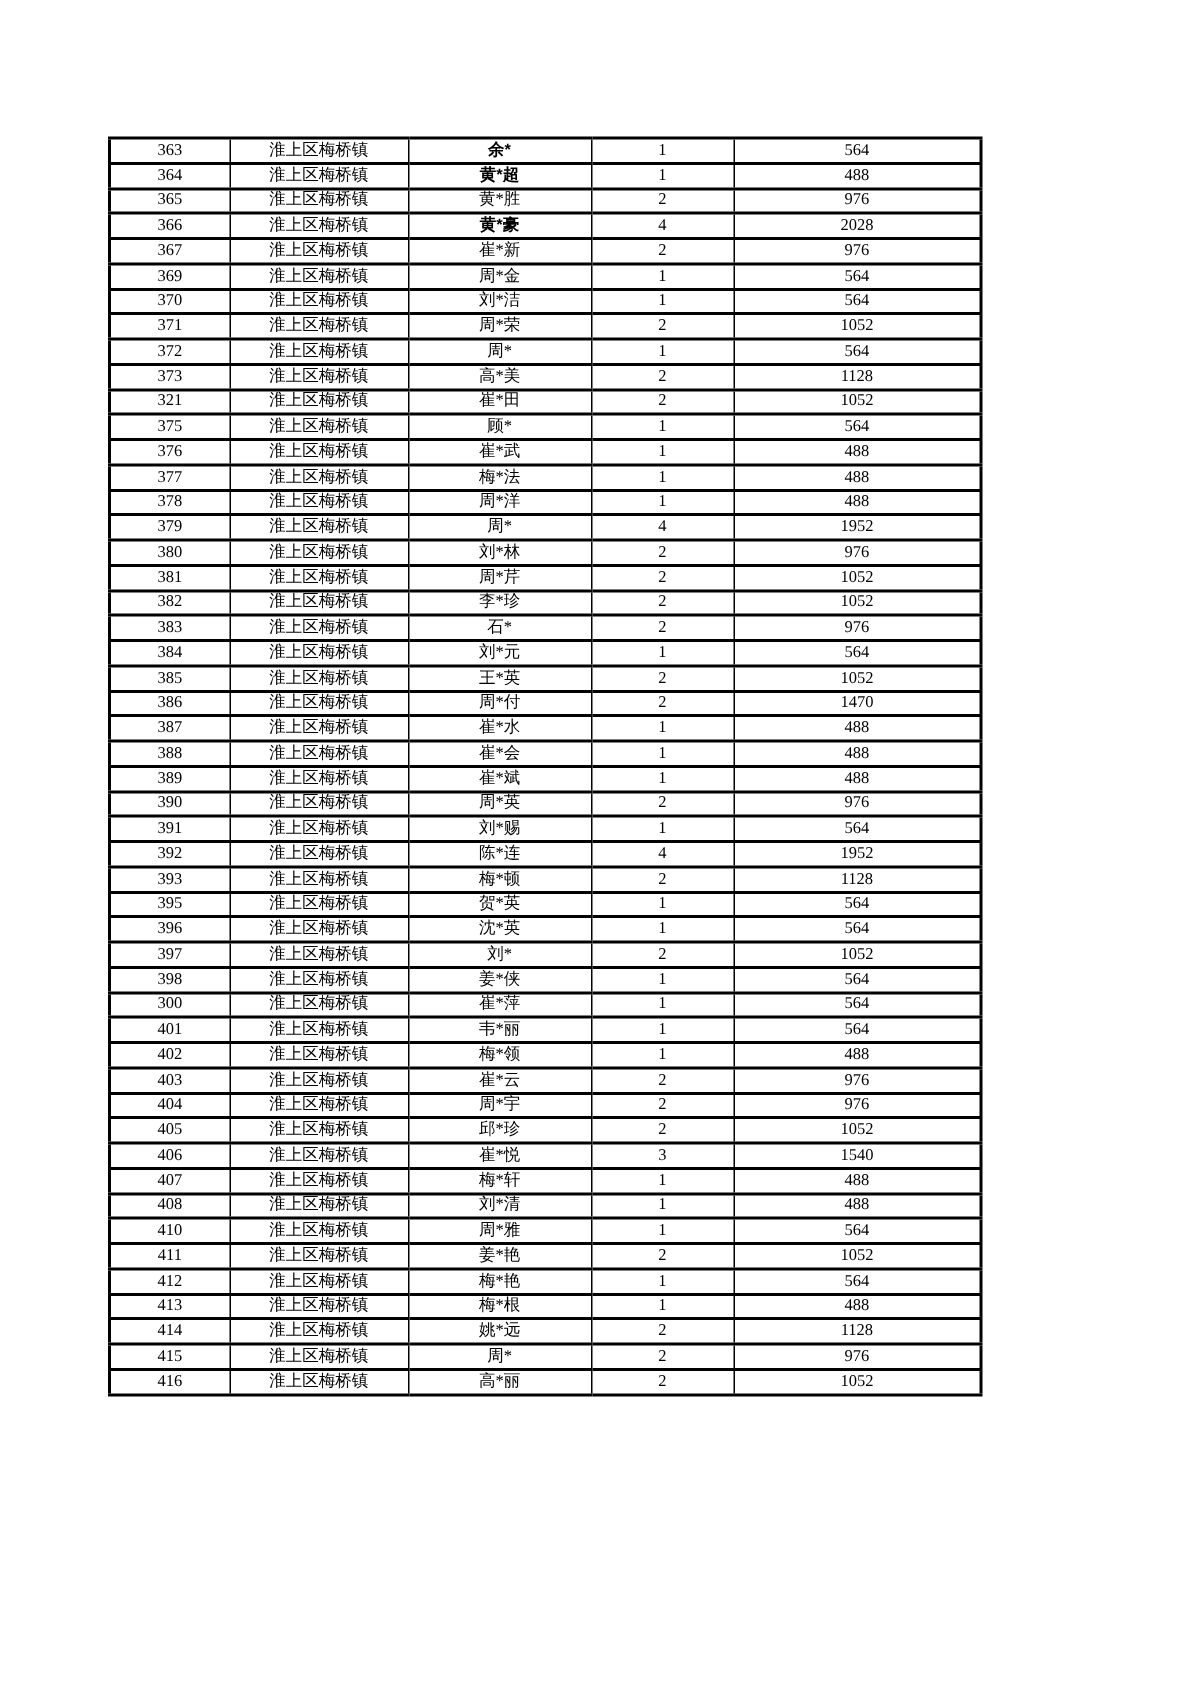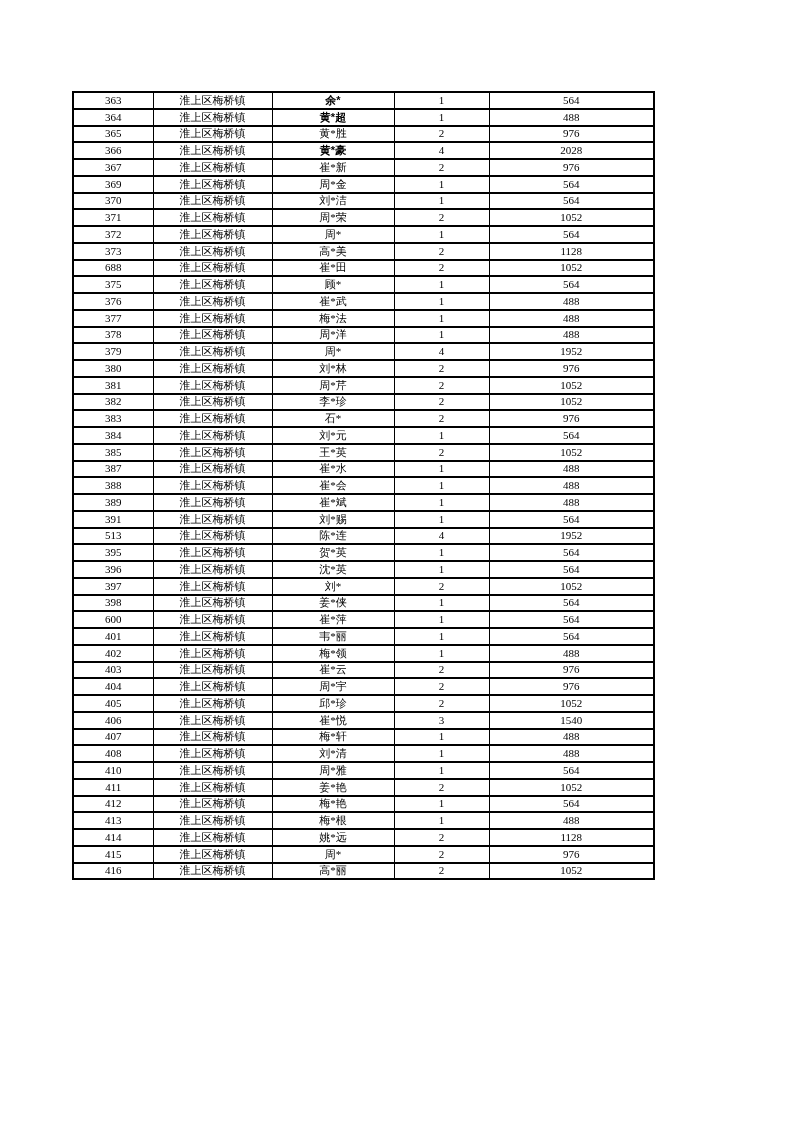--- a/index.html
+++ b/index.html
@@ -127,21 +127,21 @@
     <td>564</td>
   </tr>
         <tr>
     <td>373</td>
     <td>淮上区梅桥镇</td>
     <td>高*美</td>
     <td>2</td>
     <td>1128</td>
   </tr>
         <tr>
-    <td>688</td>
+    <td>321</td>
     <td>淮上区梅桥镇</td>
     <td>崔*田</td>
     <td>2</td>
     <td>1052</td>
   </tr>
         <tr>
     <td>375</td>
     <td>淮上区梅桥镇</td>
     <td>顾*</td>
     <td>1</td>
@@ -211,20 +211,27 @@
     <td>564</td>
   </tr>
         <tr>
     <td>385</td>
     <td>淮上区梅桥镇</td>
     <td>王*英</td>
     <td>2</td>
     <td>1052</td>
   </tr>
         <tr>
+    <td>386</td>
+    <td>淮上区梅桥镇</td>
+    <td>周*付</td>
+    <td>2</td>
+    <td>1470</td>
+  </tr>
+        <tr>
     <td>387</td>
     <td>淮上区梅桥镇</td>
     <td>崔*水</td>
     <td>1</td>
     <td>488</td>
   </tr>
         <tr>
     <td>388</td>
     <td>淮上区梅桥镇</td>
     <td>崔*会</td>
@@ -232,34 +239,48 @@
     <td>488</td>
   </tr>
         <tr>
     <td>389</td>
     <td>淮上区梅桥镇</td>
     <td>崔*斌</td>
     <td>1</td>
     <td>488</td>
   </tr>
         <tr>
+    <td>390</td>
+    <td>淮上区梅桥镇</td>
+    <td>周*英</td>
+    <td>2</td>
+    <td>976</td>
+  </tr>
+        <tr>
     <td>391</td>
     <td>淮上区梅桥镇</td>
     <td>刘*赐</td>
     <td>1</td>
     <td>564</td>
   </tr>
         <tr>
-    <td>513</td>
+    <td>392</td>
     <td>淮上区梅桥镇</td>
     <td>陈*连</td>
     <td>4</td>
     <td>1952</td>
   </tr>
         <tr>
+    <td>393</td>
+    <td>淮上区梅桥镇</td>
+    <td>梅*顿</td>
+    <td>2</td>
+    <td>1128</td>
+  </tr>
+        <tr>
     <td>395</td>
     <td>淮上区梅桥镇</td>
     <td>贺*英</td>
     <td>1</td>
     <td>564</td>
   </tr>
         <tr>
     <td>396</td>
     <td>淮上区梅桥镇</td>
     <td>沈*英</td>
@@ -274,21 +295,21 @@
     <td>1052</td>
   </tr>
         <tr>
     <td>398</td>
     <td>淮上区梅桥镇</td>
     <td>姜*侠</td>
     <td>1</td>
     <td>564</td>
   </tr>
         <tr>
-    <td>600</td>
+    <td>300</td>
     <td>淮上区梅桥镇</td>
     <td>崔*萍</td>
     <td>1</td>
     <td>564</td>
   </tr>
         <tr>
     <td>401</td>
     <td>淮上区梅桥镇</td>
     <td>韦*丽</td>
     <td>1</td>

